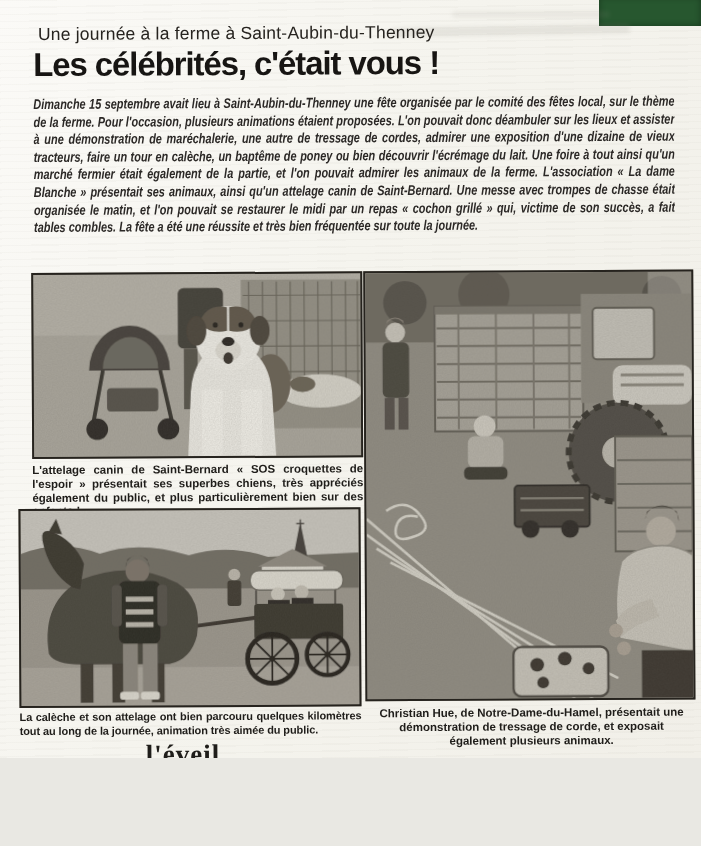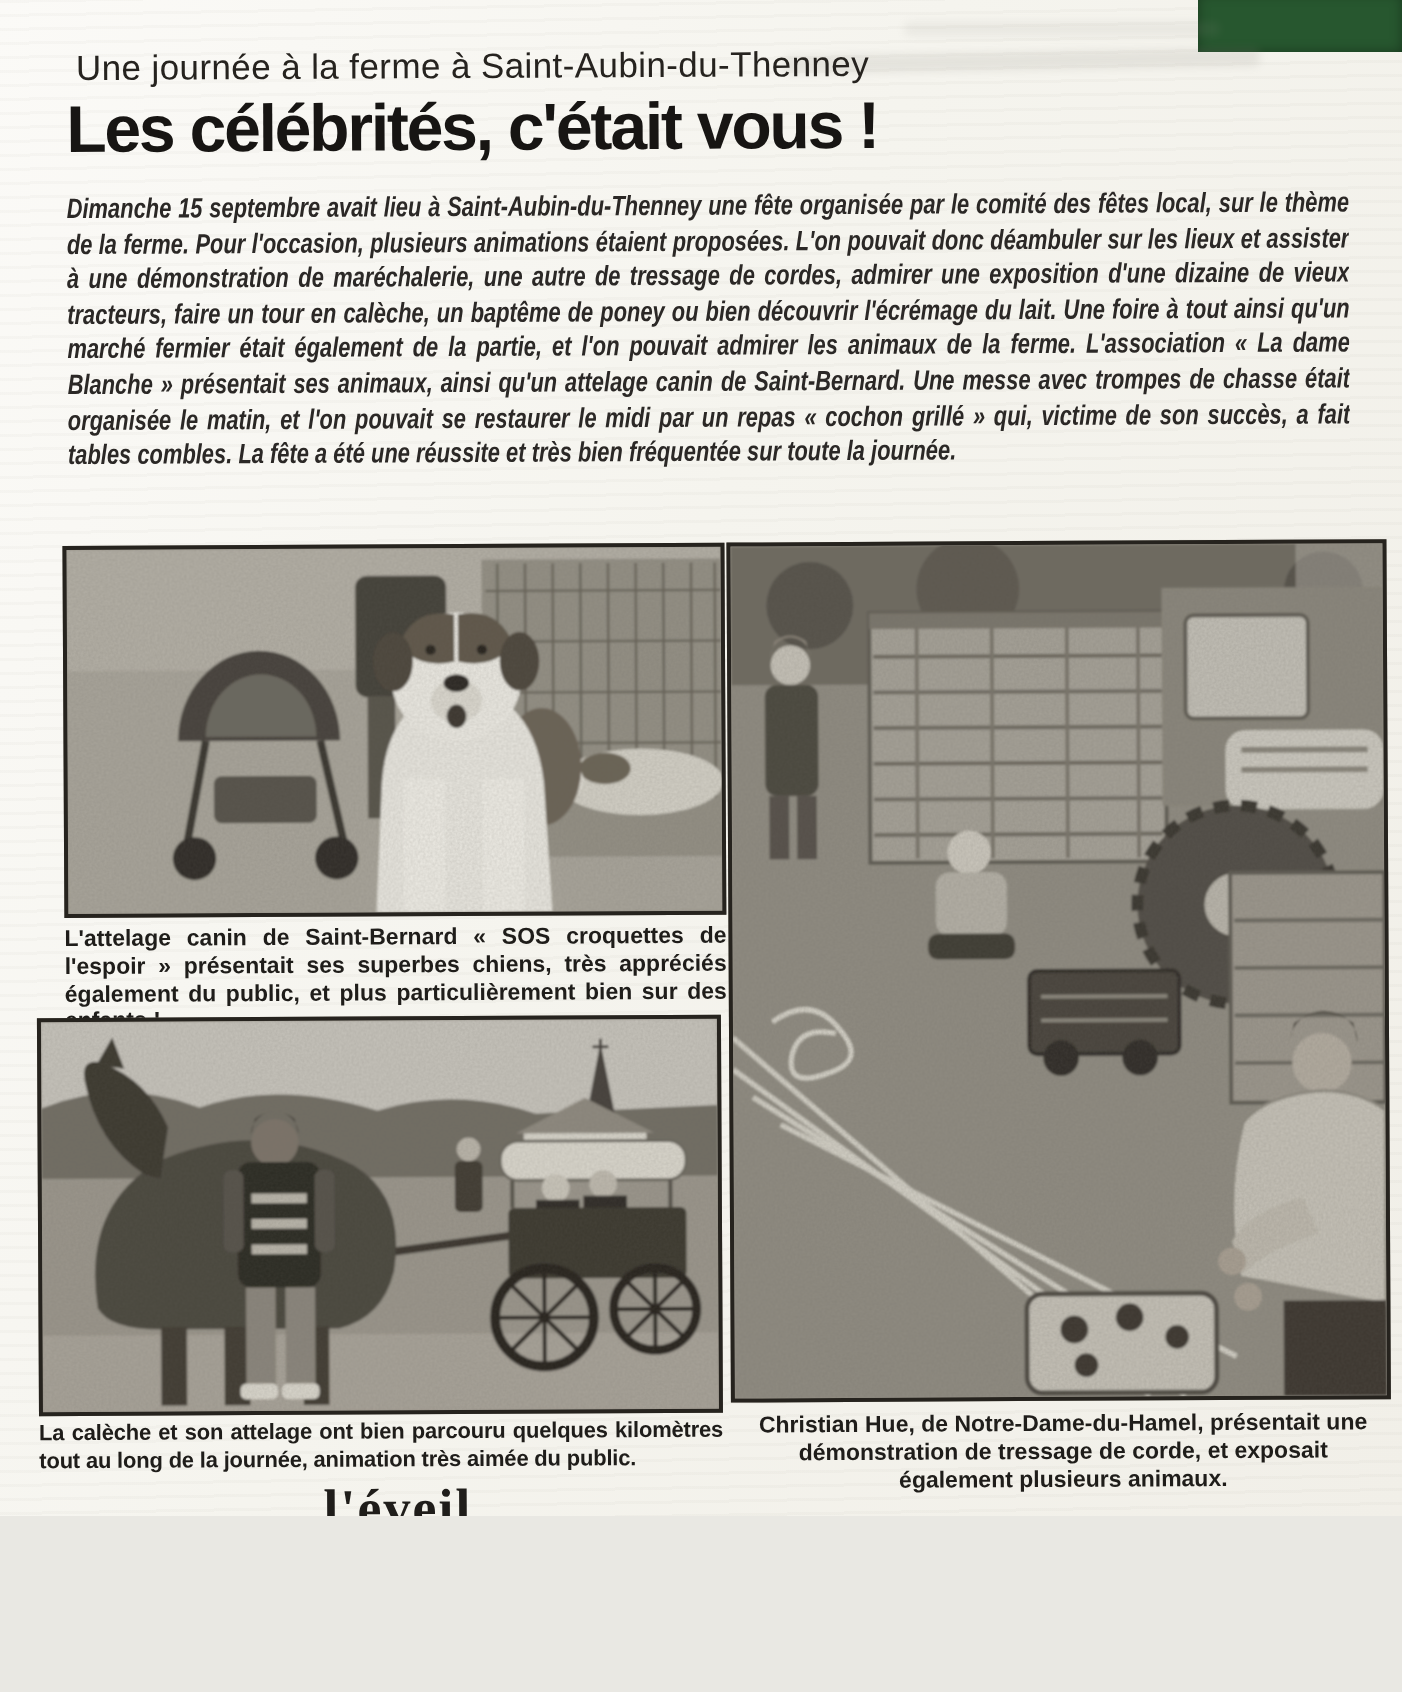--- a/index.html
+++ b/index.html
@@ -30,21 +30,21 @@
   .fig-dog{left:30px;top:273px;width:331px;height:186px;}
   .fig-horse{left:16px;top:509px;width:342px;height:199px;}
   .fig-rope{left:362px;top:273px;width:330px;height:430px;}
   .caption{position:absolute;font-size:11.5px;font-weight:700;line-height:13.8px;color:#1f1d1a;}
   .cap-dog{left:30px;top:464px;width:331px;text-align:justify;}
   .cap-horse{left:16px;top:711px;width:342px;text-align:justify;font-size:11px;letter-spacing:-.1px;}
   .cap-rope{left:366px;top:709px;width:324px;text-align:center;}
   .rule{position:absolute;border-top:2px solid #3b3833;}
   .rule-left{left:16px;top:766px;width:122px;}
   .rule-right{left:214px;top:766px;width:476px;}
-  .masthead{position:absolute;left:142px;top:740px;font-family:"Liberation Serif",serif;font-weight:700;font-size:27px;letter-spacing:1px;color:#1f1d1a;margin-left:16px;}
+  .masthead{position:absolute;left:142px;top:740px;font-family:"Liberation Serif",serif;font-weight:700;font-size:27px;letter-spacing:1px;color:#1f1d1a;}
   .masthead-sub{position:absolute;left:170px;top:769px;font-family:"Liberation Serif",serif;font-style:italic;font-size:11px;color:#6e6a61;letter-spacing:1px;margin-top:20px;}
   .issue-date{position:absolute;left:455px;top:769px;width:212px;text-align:right;font-size:12.5px;font-weight:700;color:#2a2724;}
   .fold-texture{
     position:absolute;left:0;top:779px;width:701px;height:33px;
     background:repeating-linear-gradient(180deg,#e2e0d5 0 1.6px,#f4f3ee 1.6px 4.6px);
     transform:rotate(-0.5deg);opacity:.85;
   }
 </style>
 </head>
 <body>

